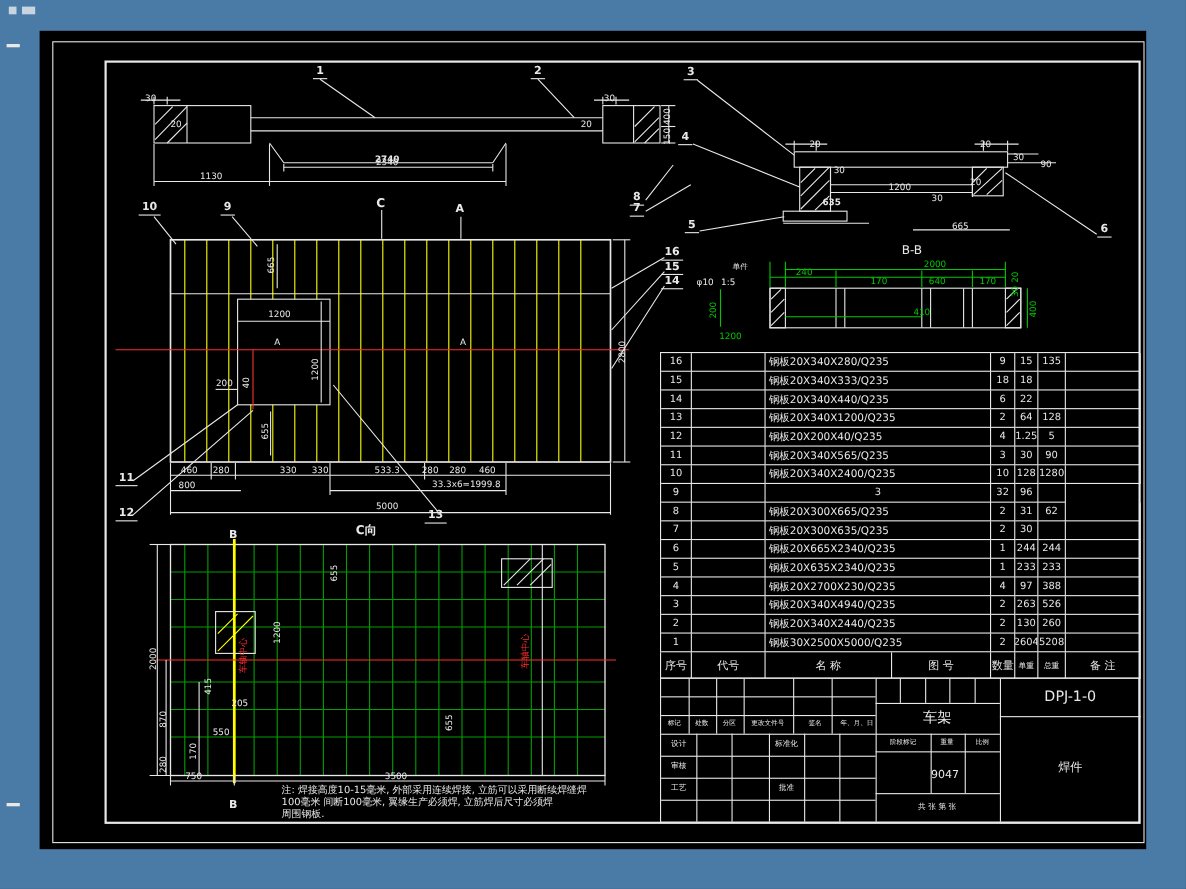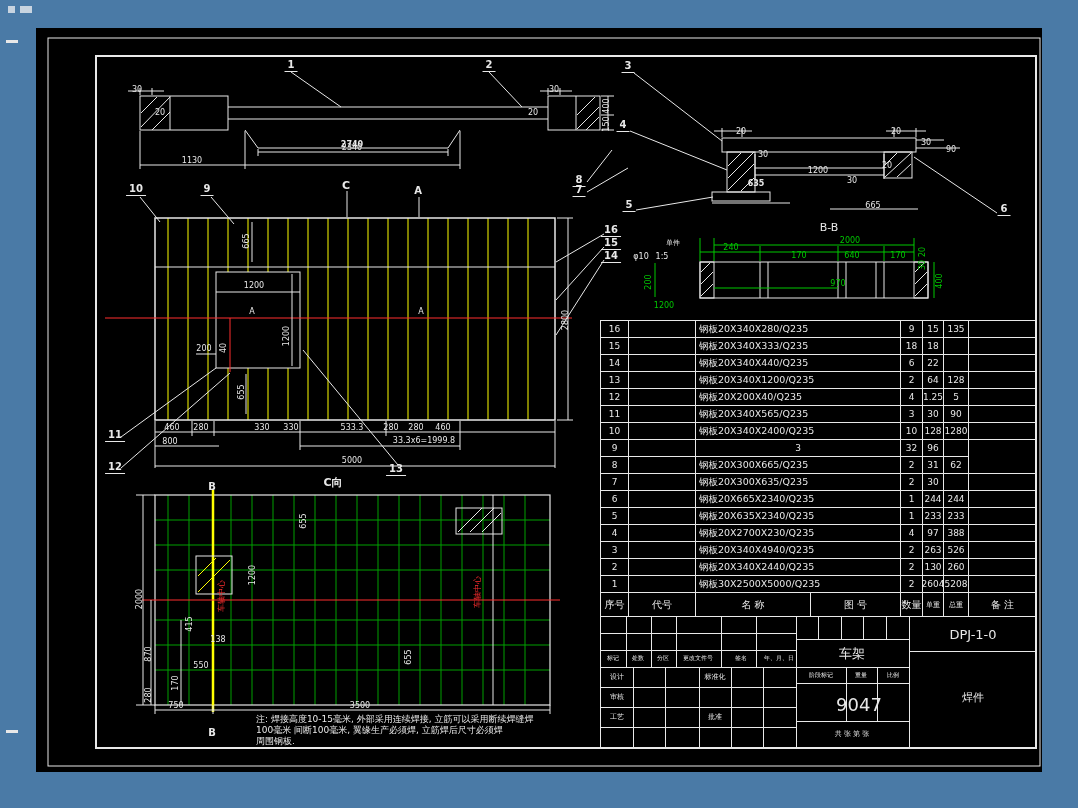--- a/index.html
+++ b/index.html
@@ -201,21 +201,21 @@
       <span class="lbl" style="left: 873px; top: 206px; color: rgb(232, 232, 232); transform: translate(-50%, -50%);">665</span>
       <span class="lbl" style="left: 829px; top: 227px; color: rgb(232, 232, 232); font-size: 11px; font-weight: normal; transform: translate(-50%, -50%);">B-B</span>
       <span class="lbl" style="left: 731px; top: 248px; color: rgb(0, 200, 0); transform: translate(-50%, -50%);">240</span>
       <span class="lbl" style="left: 850px; top: 241px; color: rgb(0, 200, 0); transform: translate(-50%, -50%);">2000</span>
       <span class="lbl" style="left: 799px; top: 256px; color: rgb(0, 200, 0); transform: translate(-50%, -50%);">170</span>
       <span class="lbl" style="left: 852px; top: 256px; color: rgb(0, 200, 0); transform: translate(-50%, -50%);">640</span>
       <span class="lbl" style="left: 898px; top: 256px; color: rgb(0, 200, 0); transform: translate(-50%, -50%);">170</span>
       <span class="lbl" style="left: 923px; top: 252px; color: rgb(0, 200, 0); transform: translate(-50%, -50%) rotate(-90deg);">20</span>
       <span class="lbl" style="left: 923px; top: 265px; color: rgb(0, 200, 0); transform: translate(-50%, -50%) rotate(-90deg);">30</span>
       <span class="lbl" style="left: 940px; top: 281px; color: rgb(0, 200, 0); transform: translate(-50%, -50%) rotate(-90deg);">400</span>
-      <span class="lbl" style="left: 838px; top: 284px; color: rgb(0, 200, 0); transform: translate(-50%, -50%);">970</span>
+      <span class="lbl" style="left: 838px; top: 284px; color: rgb(0, 200, 0); transform: translate(-50%, -50%);">410</span>
       <span class="lbl" style="left: 649px; top: 282px; color: rgb(0, 200, 0); transform: translate(-50%, -50%) rotate(-90deg);">200</span>
       <span class="lbl" style="left: 664px; top: 306px; color: rgb(0, 200, 0); transform: translate(-50%, -50%);">1200</span>
       <span class="lbl" style="left: 641px; top: 257px; color: rgb(232, 232, 232); transform: translate(-50%, -50%);">φ10</span>
       <span class="lbl" style="left: 662px; top: 257px; color: rgb(232, 232, 232); transform: translate(-50%, -50%);">1:5</span>
       <span class="lbl" style="left: 673px; top: 243px; color: rgb(232, 232, 232); font-size: 7px; transform: translate(-50%, -50%);">单件</span>
       <span class="lbl" style="left: 346px; top: 185px; color: rgb(232, 232, 232); font-size: 11px; font-weight: bold; transform: translate(-50%, -50%);">C</span>
       <span class="lbl" style="left: 418px; top: 191px; color: rgb(232, 232, 232); font-size: 10px; font-weight: bold; transform: translate(-50%, -50%);">A</span>
       <span class="lbl" style="left: 247px; top: 241px; color: rgb(232, 232, 232); transform: translate(-50%, -50%) rotate(-90deg);">665</span>
       <span class="lbl" style="left: 254px; top: 286px; color: rgb(232, 232, 232); transform: translate(-50%, -50%);">1200</span>
       <span class="lbl" style="left: 287px; top: 336px; color: rgb(232, 232, 232); transform: translate(-50%, -50%) rotate(-90deg);">1200</span>
@@ -239,21 +239,21 @@
       <span class="lbl" style="left: 333px; top: 482px; color: rgb(232, 232, 232); font-size: 11px; font-weight: bold; transform: translate(-50%, -50%);">C向</span>
       <span class="lbl" style="left: 212px; top: 487px; color: rgb(232, 232, 232); font-size: 10px; font-weight: bold; transform: translate(-50%, -50%);">B</span>
       <span class="lbl" style="left: 212px; top: 733px; color: rgb(232, 232, 232); font-size: 10px; font-weight: bold; transform: translate(-50%, -50%);">B</span>
       <span class="lbl" style="left: 140px; top: 599px; color: rgb(232, 232, 232); transform: translate(-50%, -50%) rotate(-90deg);">2000</span>
       <span class="lbl" style="left: 149px; top: 654px; color: rgb(232, 232, 232); transform: translate(-50%, -50%) rotate(-90deg);">870</span>
       <span class="lbl" style="left: 149px; top: 695px; color: rgb(232, 232, 232); transform: translate(-50%, -50%) rotate(-90deg);">280</span>
       <span class="lbl" style="left: 176px; top: 706px; color: rgb(232, 232, 232); transform: translate(-50%, -50%);">750</span>
       <span class="lbl" style="left: 360px; top: 706px; color: rgb(232, 232, 232); transform: translate(-50%, -50%);">3500</span>
       <span class="lbl" style="left: 176px; top: 683px; color: rgb(232, 232, 232); transform: translate(-50%, -50%) rotate(-90deg);">170</span>
       <span class="lbl" style="left: 201px; top: 666px; color: rgb(232, 232, 232); transform: translate(-50%, -50%);">550</span>
-      <span class="lbl" style="left: 218px; top: 640px; color: rgb(232, 232, 232); transform: translate(-50%, -50%);">138</span>
+      <span class="lbl" style="left: 218px; top: 640px; color: rgb(232, 232, 232); transform: translate(-50%, -50%);">205</span>
       <span class="lbl" style="left: 190px; top: 624px; color: rgb(232, 232, 232); transform: translate(-50%, -50%) rotate(-90deg);">415</span>
       <span class="lbl" style="left: 304px; top: 521px; color: rgb(232, 232, 232); transform: translate(-50%, -50%) rotate(-90deg);">655</span>
       <span class="lbl" style="left: 253px; top: 575px; color: rgb(232, 232, 232); transform: translate(-50%, -50%) rotate(-90deg);">1200</span>
       <span class="lbl" style="left: 409px; top: 657px; color: rgb(232, 232, 232); transform: translate(-50%, -50%) rotate(-90deg);">655</span>
       <span class="lbl" style="left: 222px; top: 596px; color: rgb(255, 46, 46); transform: translate(-50%, -50%) rotate(-90deg);">车轴中心</span>
       <span class="lbl" style="left: 478px; top: 592px; color: rgb(255, 46, 46); transform: translate(-50%, -50%) rotate(-90deg);">车轴中心</span>
       <span class="balloon" style="left: 291px; top: 66px;">1</span>
       <span class="balloon" style="left: 489px; top: 66px;">2</span>
       <span class="balloon" style="left: 628px; top: 67px;">3</span>
       <span class="balloon" style="left: 623px; top: 126px;">4</span>
@@ -490,19 +490,19 @@
     <span class="tb-text" style="left:178px;top:41px;font-size:6px">年、月、日</span>
     <span class="tb-text" style="left:16px;top:60px;font-size:7px">设计</span>
     <span class="tb-text" style="left:16px;top:80px;font-size:7px">审核</span>
     <span class="tb-text" style="left:16px;top:100px;font-size:7px">工艺</span>
     <span class="tb-text" style="left:114px;top:60px;font-size:7px">标准化</span>
     <span class="tb-text" style="left:114px;top:100px;font-size:7px">批准</span>
     <span class="tb-text" style="left:220px;top:58px;font-size:6px">阶段标记</span>
     <span class="tb-text" style="left:260px;top:58px;font-size:6px">重量</span>
     <span class="tb-text" style="left:292px;top:58px;font-size:6px">比例</span>
     <span class="tb-text" style="left:251px;top:36px;font-size:13px">车架</span>
-    <span class="tb-text" style="left:258px;top:88px;font-size:18px">9047</span>
+    <span class="tb-text" style="left:258px;top:88px;font-size:10px">9047</span>
     <span class="tb-text" style="left:251px;top:117px;font-size:7px">共 张 第 张</span>
     <span class="tb-text" style="left:372px;top:17px;font-size:13px">DPJ-1-0</span>
     <span class="tb-text" style="left:372px;top:80px;font-size:11px">焊件</span>
   </div>
 
 </div>
 
 </body></html>

